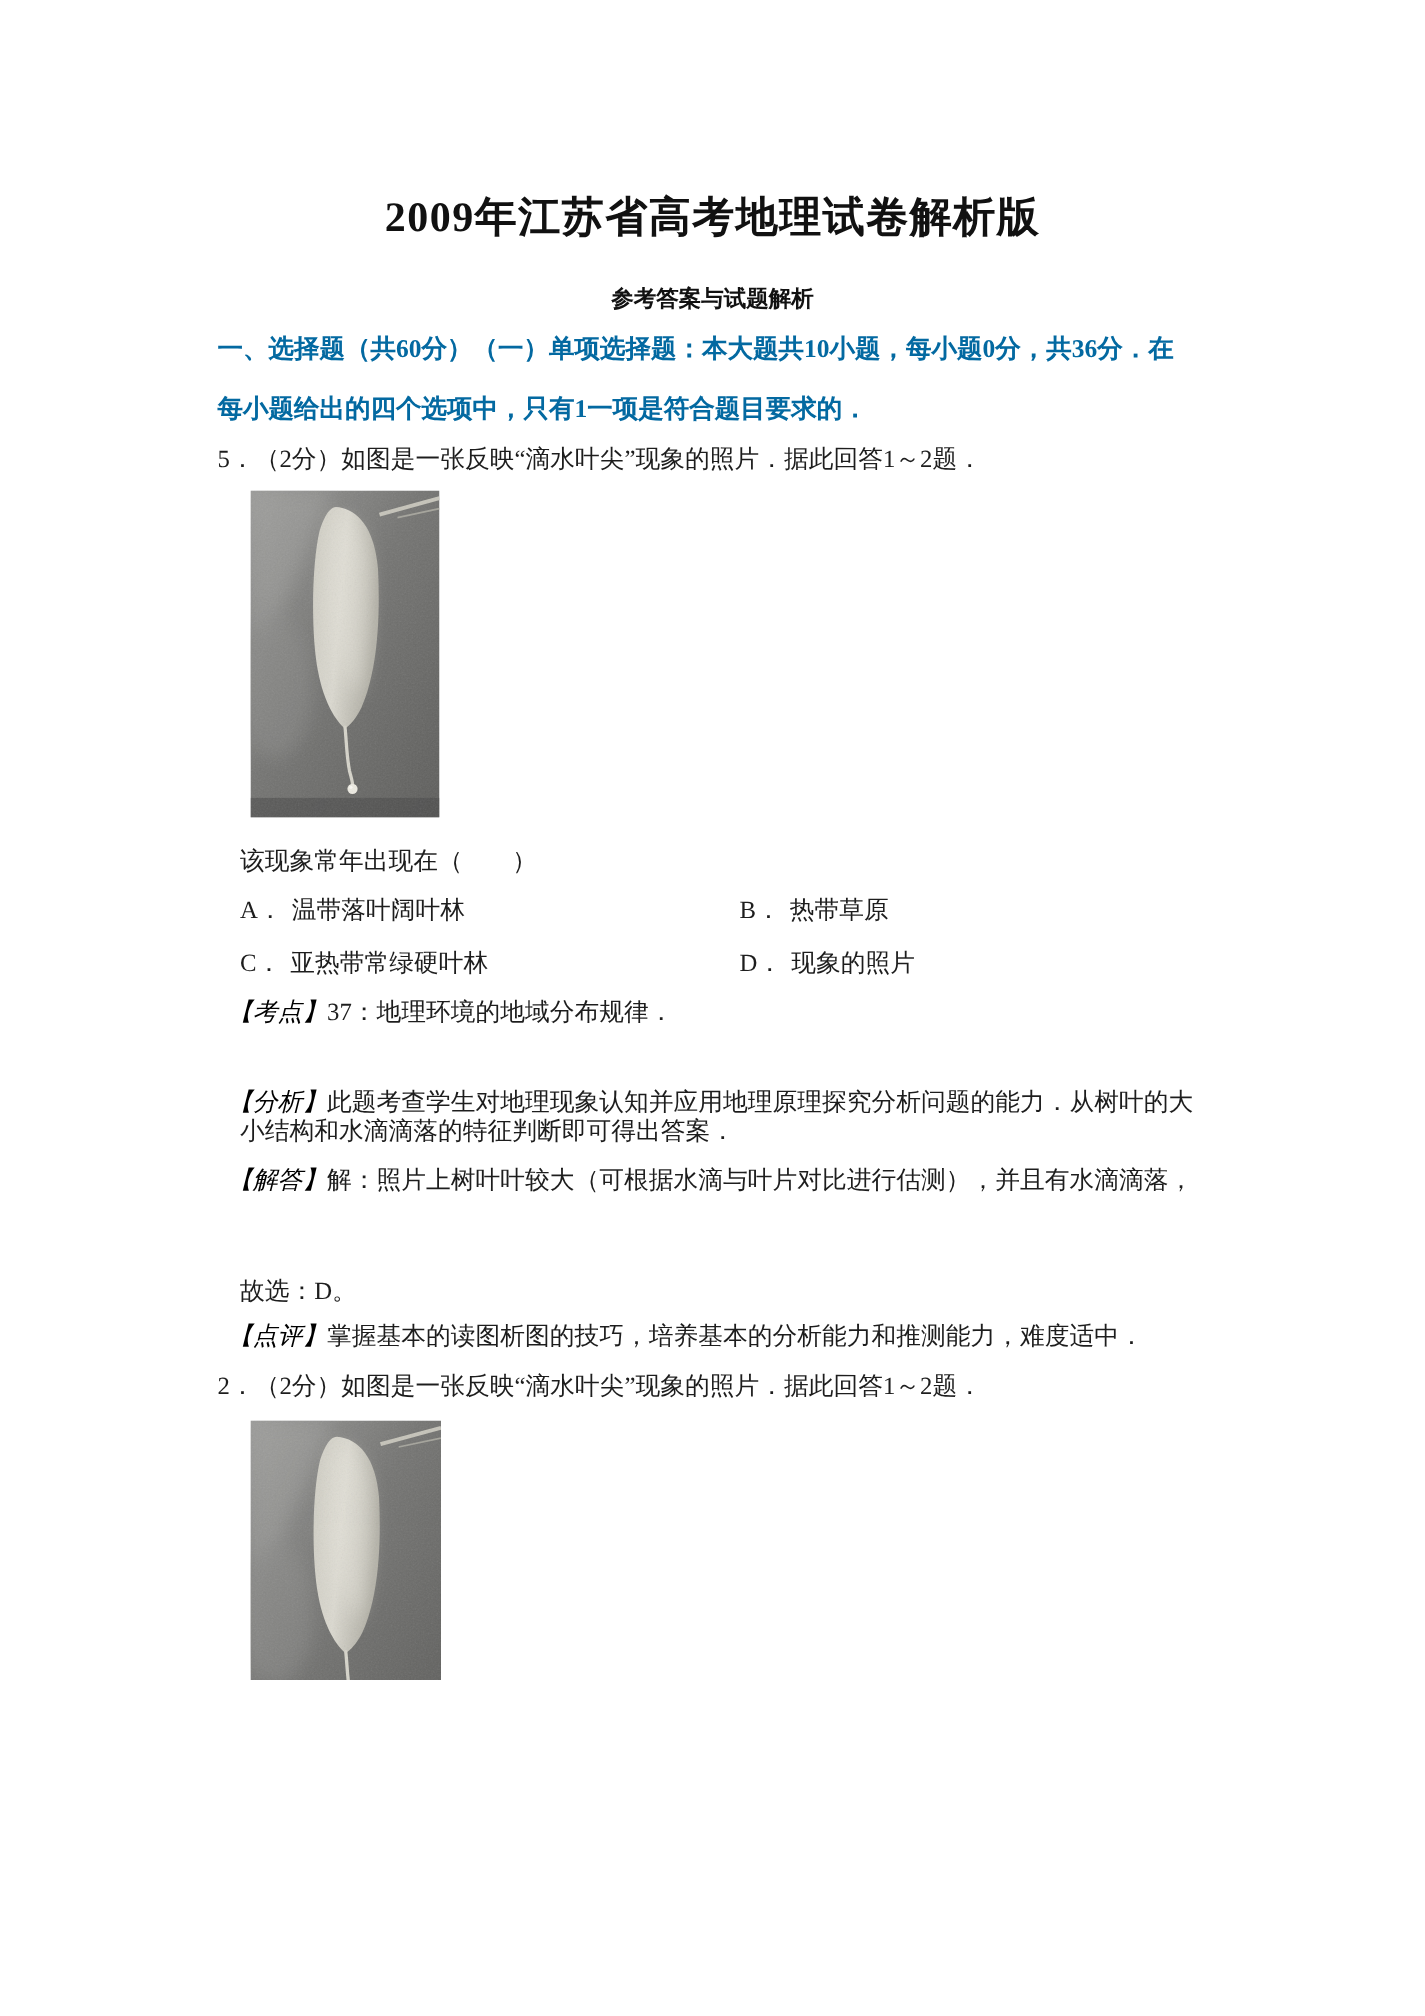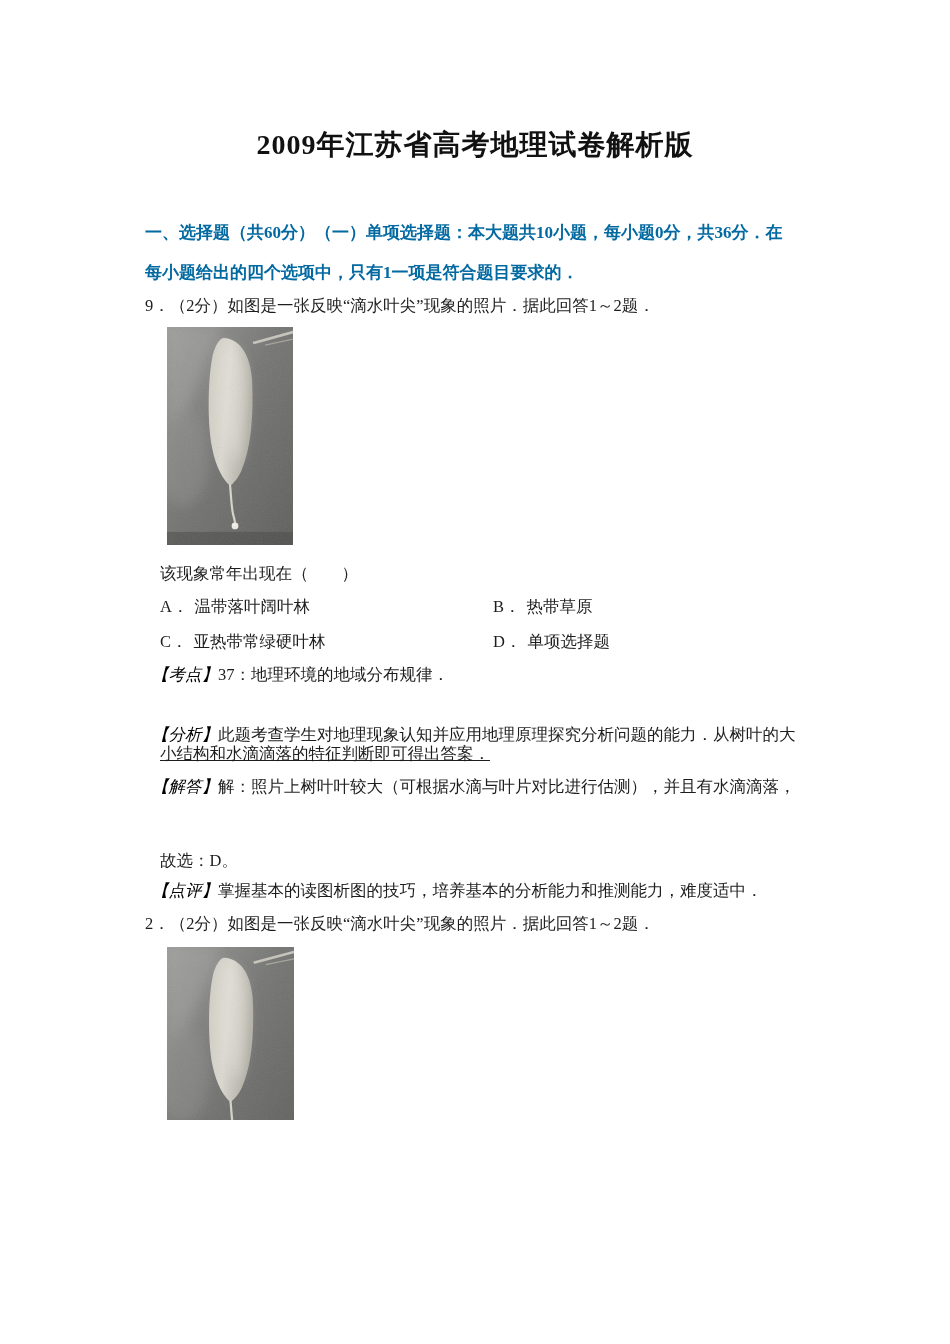--- a/index.html
+++ b/index.html
@@ -23,25 +23,26 @@
   .photo { position: absolute; }
   .photo svg { display: block; width: 100%; height: 100%; }
 </style>
 </head>
 <body>
 
 <div class="page">
 
   <div class="abs center title" style="top:126px;">2009年江苏省高考地理试卷解析版</div>
 
+  <div class="abs center subtitle" style="top:190px;">参考答案与试题解析</div>
 
   <div class="abs hdr" style="left:145px; top:221px;">一、选择题（共60分）（一）单项选择题：本大题共10小题，每小题0分，共36分．在</div>
   <div class="abs hdr" style="left:145px; top:261px;">每小题给出的四个选项中，只有1一项是符合题目要求的．</div>
 
-  <div class="abs body-t" style="left:145px; top:295px;">9．（2分）如图是一张反映“滴水叶尖”现象的照片．据此回答1～2题．</div>
+  <div class="abs body-t" style="left:145px; top:295px;">5．（2分）如图是一张反映“滴水叶尖”现象的照片．据此回答1～2题．</div>
 
   <div class="photo" style="left:167px; top:327px; width:126px; height:218px;">
     <svg viewBox="0 0 126 217" preserveAspectRatio="none" role="img">
       <defs>
         <linearGradient id="bgA" x1="0" y1="0" x2="1" y2="1">
           <stop offset="0" stop-color="#9a9a98"></stop>
           <stop offset="0.45" stop-color="#757573"></stop>
           <stop offset="1" stop-color="#5e5e5c"></stop>
         </linearGradient>
         <linearGradient id="leafA" x1="0" y1="0" x2="1" y2="0.3">
@@ -77,31 +78,31 @@
   <div class="abs body-t" style="left:160px; top:596px;">
     <span class="opt-label">A．</span><span>温带落叶阔叶林</span>
   </div>
   <div class="abs body-t" style="left:493px; top:596px;">
     <span class="opt-label">B．</span><span>热带草原</span>
   </div>
   <div class="abs body-t" style="left:160px; top:631px;">
     <span class="opt-label">C．</span><span>亚热带常绿硬叶林</span>
   </div>
   <div class="abs body-t" style="left:493px; top:631px;">
-    <span class="opt-label">D．</span><span>单项选择题</span>
+    <span class="opt-label">D．</span><span>现象的照片</span>
   </div>
 
   <div class="abs body-t" style="left:152px; top:664px;">
     <span class="label-blue">【考点】</span><span>37：地理环境的地域分布规律．</span>
   </div>
 
   <div class="abs body-t" style="left:152px; top:724px;">
     <span class="label-blue">【分析】</span><span>此题考查学生对地理现象认知并应用地理原理探究分析问题的能力．从树叶的大</span>
   </div>
-  <div class="abs body-t" style="left:160px; top:743px;text-decoration:underline;">小结构和水滴滴落的特征判断即可得出答案．</div>
+  <div class="abs body-t" style="left:160px; top:743px;">小结构和水滴滴落的特征判断即可得出答案．</div>
 
   <div class="abs body-t" style="left:152px; top:776px;">
     <span class="label-blue">【解答】</span><span>解：照片上树叶叶较大（可根据水滴与叶片对比进行估测），并且有水滴滴落，</span>
   </div>
 
   <div class="abs body-t" style="left:160px; top:850px;">故选：D。</div>
 
   <div class="abs body-t" style="left:152px; top:880px;text-align:center;">
     <span class="label-blue">【点评】</span><span>掌握基本的读图析图的技巧，培养基本的分析能力和推测能力，难度适中．</span>
   </div>

